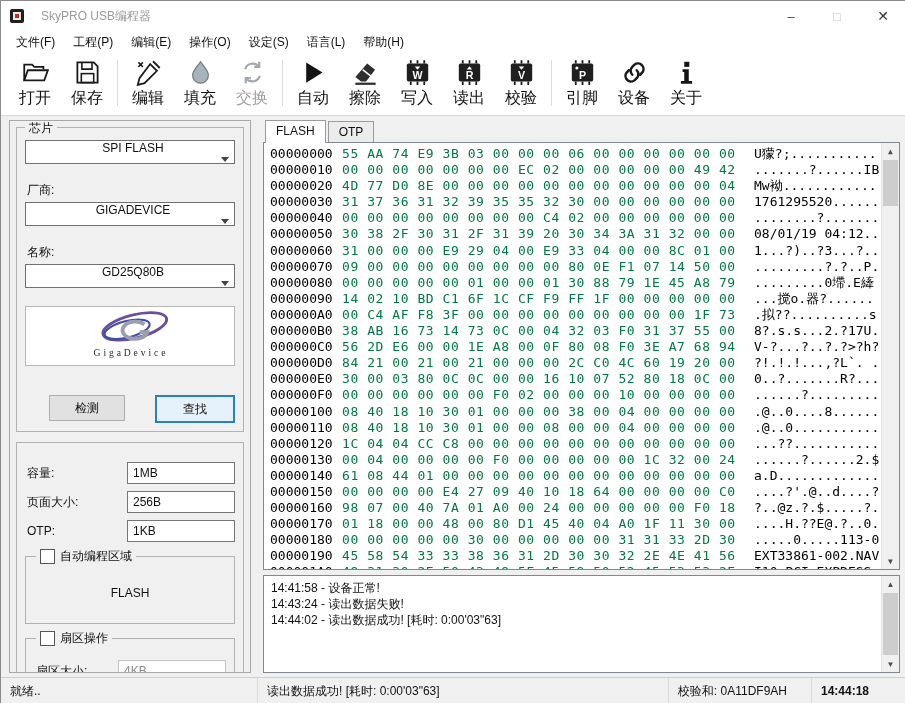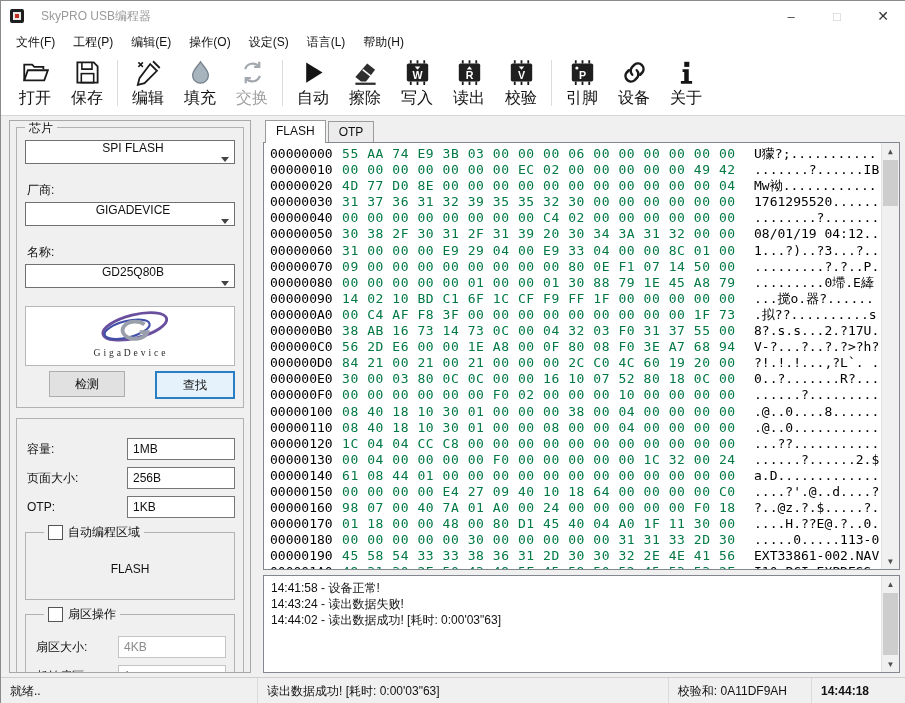--- a/index.html
+++ b/index.html
@@ -32,29 +32,29 @@
   
   .content{flex:1;display:flex;gap:12px;padding:4px 6px 4px 8px;min-height:0;}
   .left-panel{width:228px;border:1px solid #a8a8a8;padding:6px 6px;display:flex;flex-direction:column;gap:10px;overflow:hidden;flex:0 0 auto;}
   .groupbox{position:relative;border:1px solid #b2b2b2;padding:12px 8px 8px 8px;}
   .legend{position:absolute;top:-8px;left:8px;background:#f0f0f0;padding:0 4px;color:#111;}
   .fld-label{display:block;margin:4px 0 3px 2px;color:#111;}
   .combo{height:22px;border:1px solid #707070;background:#fff;display:flex;align-items:center;padding-left:6px;margin-bottom:18px;flex-direction:column;}
   .combo-arrow{margin-left:auto;width:18px;height:100%;display:flex;align-items:center;justify-content:center;}
   .combo-arrow::after{content:"";border-left:4px solid transparent;border-right:4px solid transparent;border-top:5px solid #444;}
   .logo-box{margin-top:10px;height:58px;border:1px solid #b7b7b7;background:#fff;display:flex;align-items:center;justify-content:center;}
-  .btn-row{display:flex;justify-content:space-between;margin-top:5px;padding-left:24px;}
+  .btn-row{display:flex;justify-content:space-between;margin-top:29px;padding-left:24px;}
   .btn{width:74px;height:24px;background:#e1e1e1;border:1px solid #adadad;display:flex;align-items:center;justify-content:center;color:#111;}
   .btn.primary{background:#e5f1fb;border:2px solid #2a7fc4;width:76px;}
   .field-row{display:flex;align-items:center;justify-content:space-between;margin:7px 0;}
   .field-row .fld-label{margin:0 0 0 2px;}
   .field-input{width:96px;height:20px;border:1px solid #767676;background:#fff;display:flex;align-items:center;padding:0 5px;color:#111;}
   .field-input.disabled{border-color:#c4c4c4;color:#8b8b8b;}
   .inner-fieldset{position:relative;border:1px solid #b2b2b2;margin-top:14px;padding:14px 8px 8px 8px;}
-  .cb-legend{position:absolute;top:-9px;left:18px;background:#f0f0f0;padding:0 4px;display:flex;align-items:center;gap:5px;}
+  .cb-legend{position:absolute;top:-9px;left:10px;background:#f0f0f0;padding:0 4px;display:flex;align-items:center;gap:5px;}
   .checkbox{width:13px;height:13px;border:1px solid #555;background:#fff;display:inline-block;}
   .auto-region-value{height:44px;display:flex;align-items:center;justify-content:center;color:#111;}
 
   
   .right-area{flex:1;display:flex;flex-direction:column;min-width:0;}
   .tabstrip{display:flex;align-items:flex-end;height:22px;padding-left:2px;flex:0 0 auto;}
   .tab{padding:3px 10px 3px 10px;border:1px solid #9b9b9b;border-bottom:none;background:#ececec;margin-right:2px;}
   .tab.active{background:#fff;position:relative;z-index:2;margin-bottom:-1px;padding-bottom:5px;}
   .hexbox{flex:1;background:#fff;border:1px solid #828790;position:relative;overflow:hidden;padding:3px 20px 0 6px;
           font-family:"DejaVu Sans Mono","Liberation Mono",monospace;font-size:13px;}

